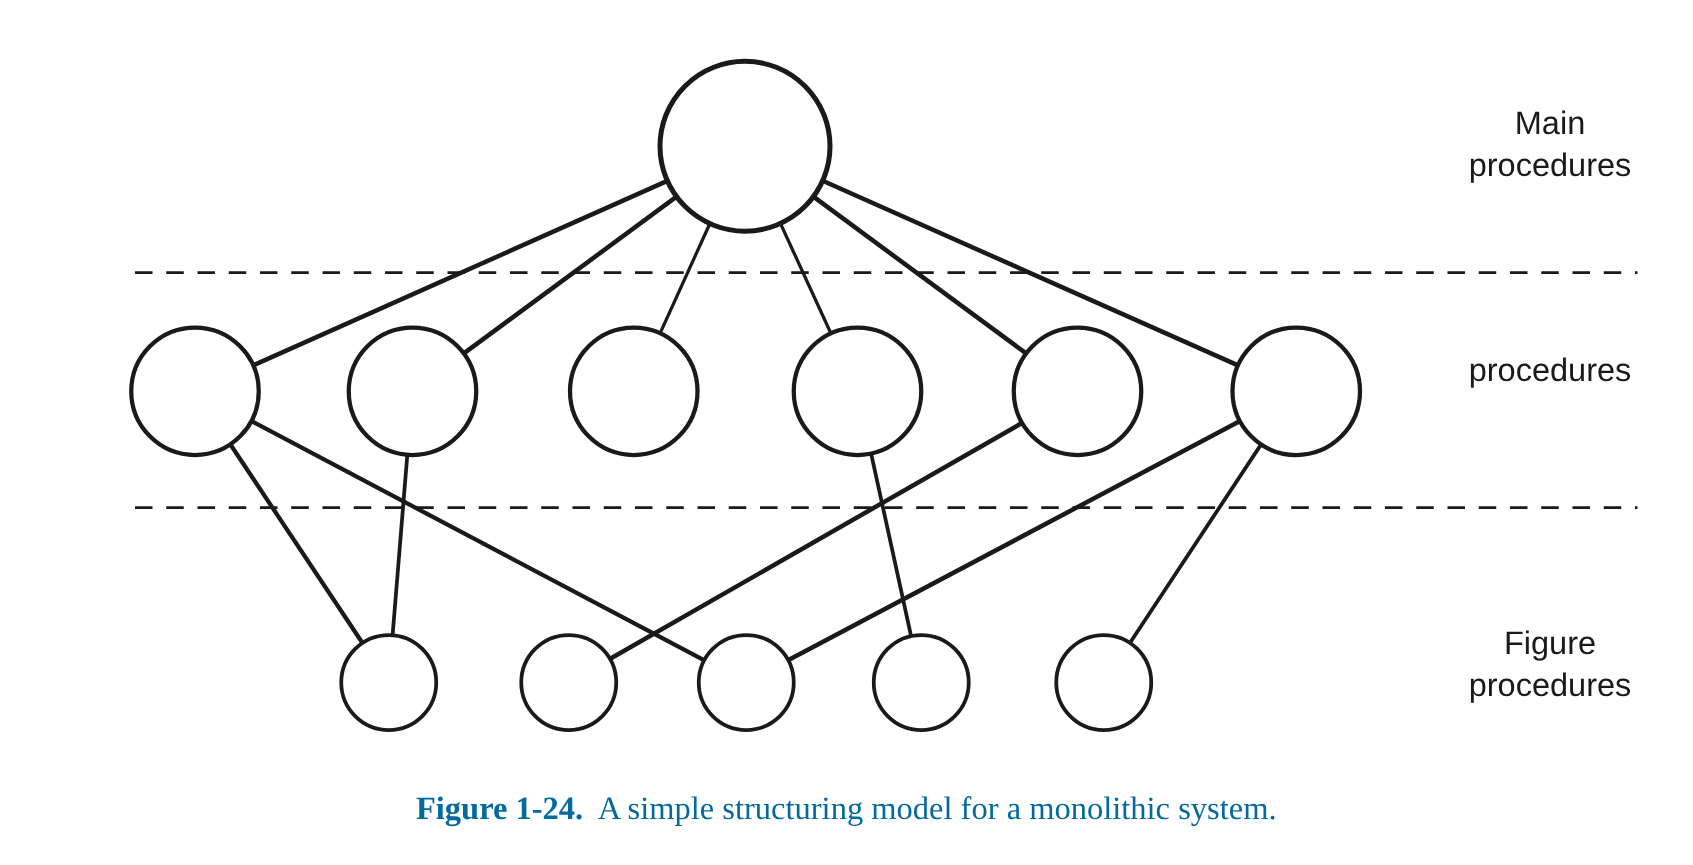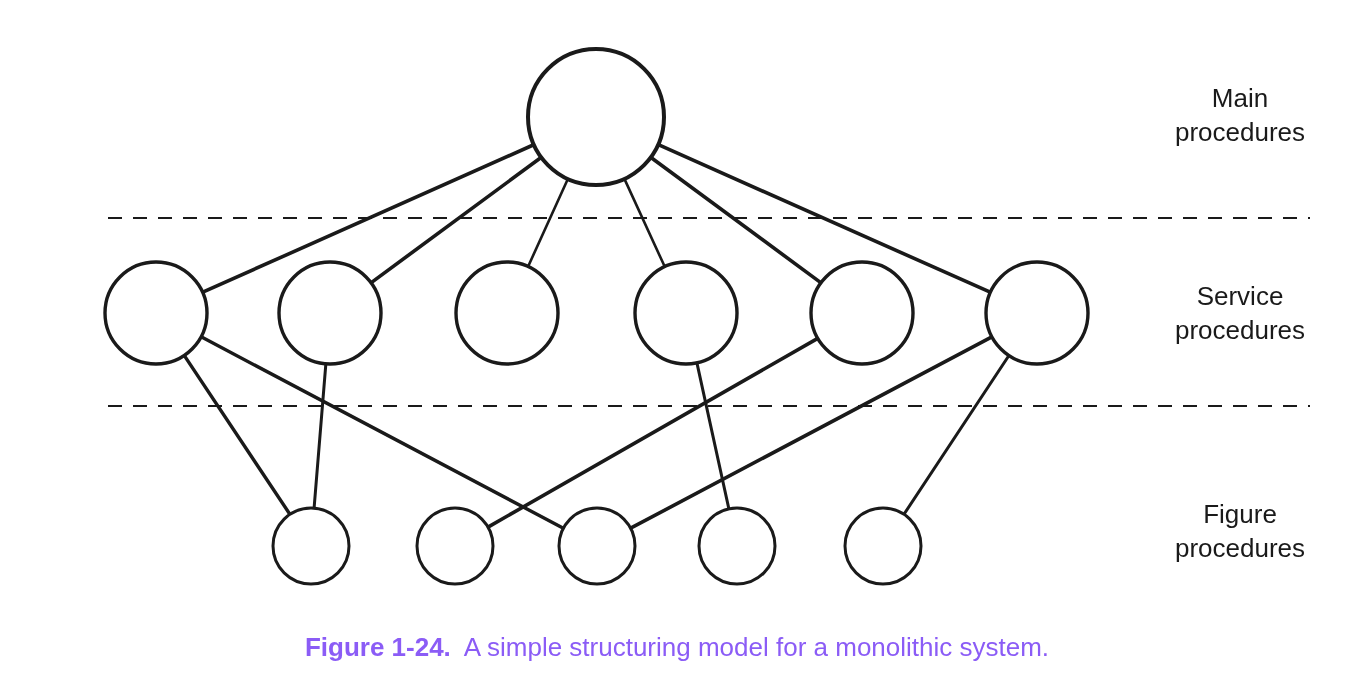--- a/index.html
+++ b/index.html
@@ -52,23 +52,23 @@
   }
   #tier-label-main  { left: 1152px; top: 82px;  width: 176px; }
   #tier-label-service { left: 1142px; top: 280px; width: 196px; }
   #tier-label-utility { left: 1142px; top: 498px; width: 196px; }
   #figure-caption {
     position: absolute;
     left: 0;
     top: 632px;
     width: 1354px;
     text-align: center;
-    font-family: Liberation Sans, sans-serif;
+    font-family: Liberation Serif, serif;
     font-size: 26px;
-    color: #8b5cf6;
+    color: #0369a1;
     white-space: nowrap;
   }
   #figure-caption .caption-number {
     font-weight: bold;
   }
   #figure-caption .caption-text {
     font-weight: normal;
   }
 </style>
 </head>
@@ -111,21 +111,20 @@
         <circle cx="883" cy="546" r="38" class="node-circle" stroke="#1a1a1a" stroke-width="3"></circle>
       </g>
   </svg>
 
   <div class="tier-label" id="tier-label-main">
     <div>Main</div>
     <div>procedures</div>
   </div>
 
   <div class="tier-label" id="tier-label-service">
-    <div>Service</div>
     <div>procedures</div>
   </div>
 
   <div class="tier-label" id="tier-label-utility">
     <div>Figure</div>
     <div>procedures</div>
   </div>
 
   <div id="figure-caption">
     <span class="caption-number">Figure 1-24.</span><span>&nbsp; </span><span class="caption-text">A simple structuring model for a monolithic system.</span>

